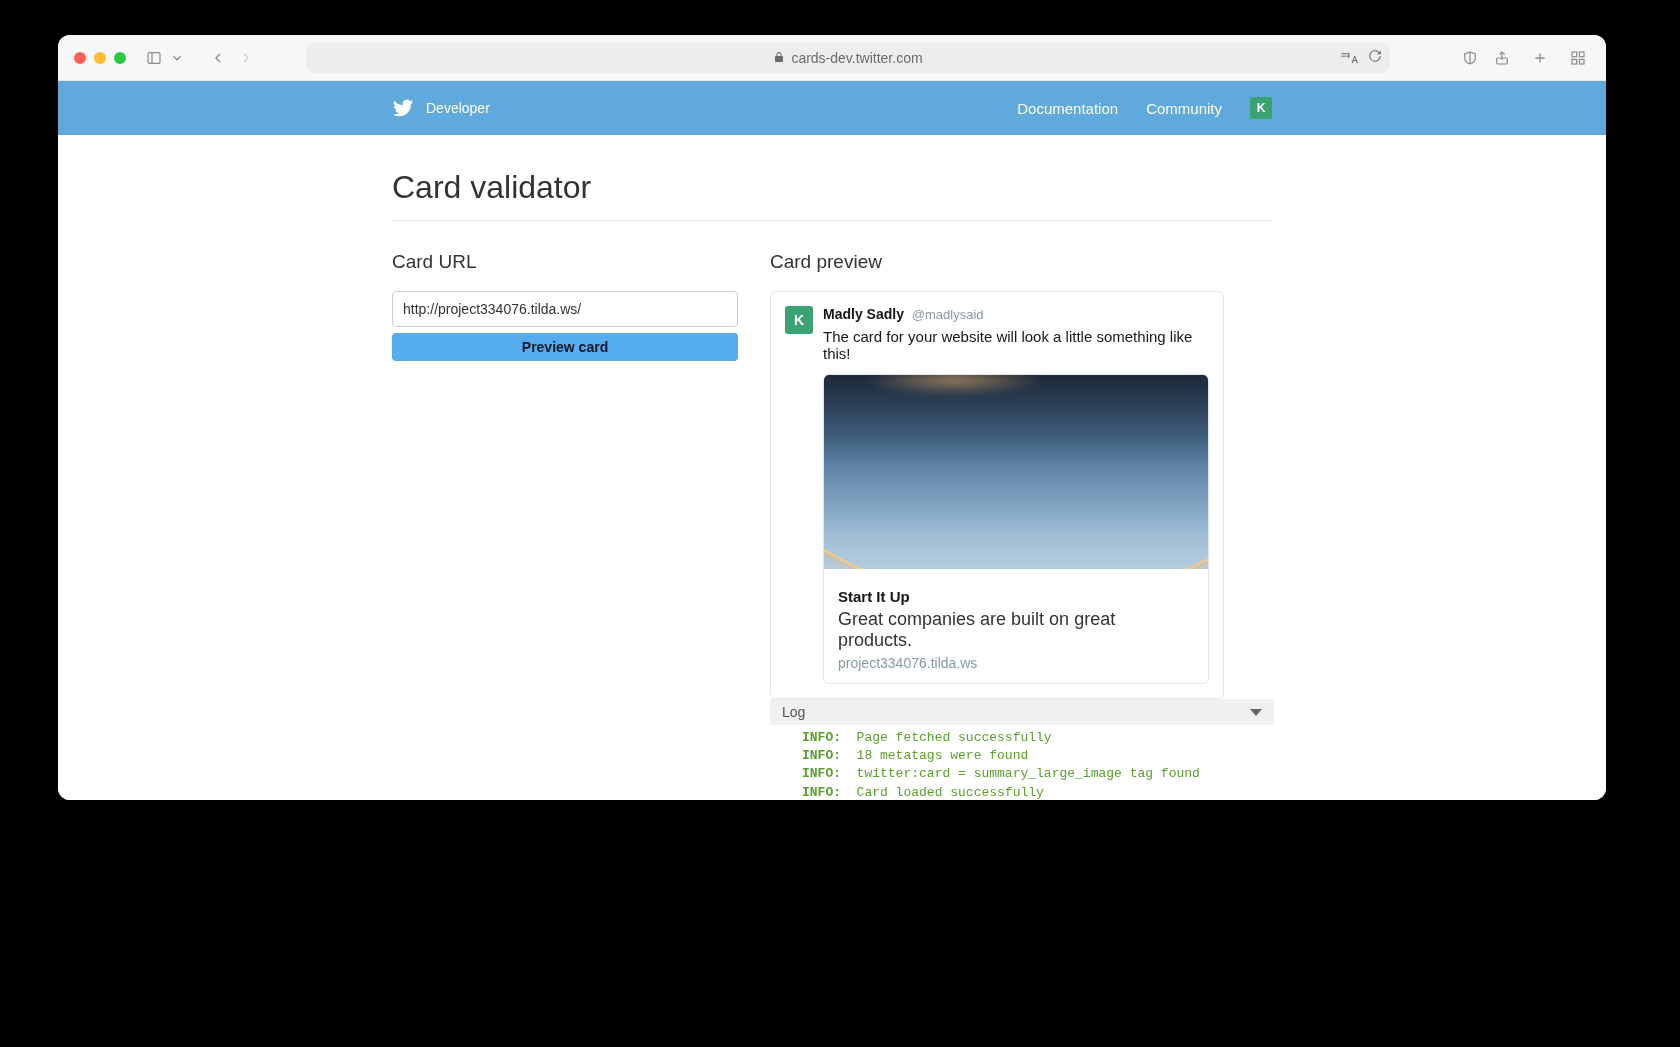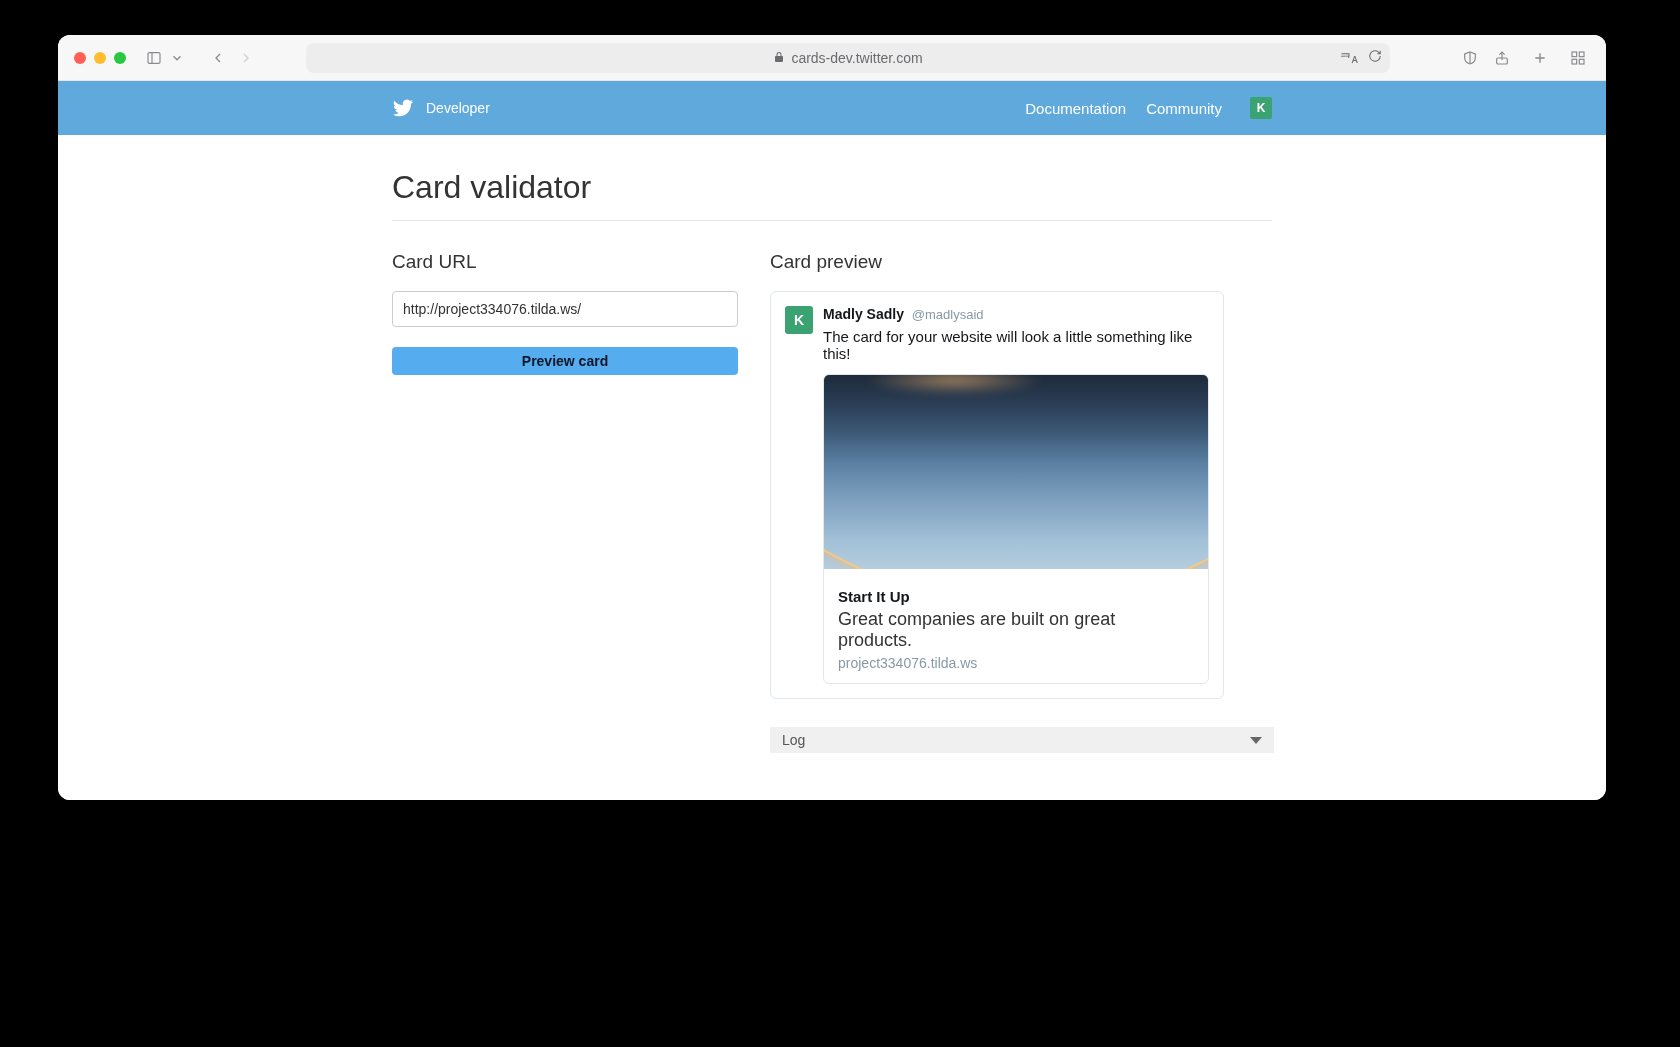--- a/index.html
+++ b/index.html
@@ -69,21 +69,21 @@
 .header-inner {
   width: 880px;
   margin: 0 auto;
   display: flex;
   align-items: center;
 }
 .bird { color: #fff; margin-right: 12px; }
 .bird svg { width: 22px; height: 22px; display: block; }
 .dev-label { color: #fff; font-size: 14px; font-weight: 400; }
 .spacer { flex: 1; }
-.nav-link { color: #fff; font-size: 15px; margin-left: 20px; cursor: pointer; }
+.nav-link { color: #fff; font-size: 15px; margin-left: 28px; cursor: pointer; }
 .avatar {
   width: 22px; height: 22px; background: #3aa371;
   color: #fff; font-size: 12px; font-weight: 600;
   display: flex; align-items: center; justify-content: center;
   margin-left: 28px; border-radius: 2px;
 }
 .content {
   width: 880px;
   margin: 0 auto;
   padding: 34px 0 0 0;
@@ -101,21 +101,21 @@
 .col-right { flex: 1; }
 .section-title { font-size: 19px; color: #333; font-weight: 400; margin-bottom: 18px; }
 .url-input {
   width: 100%;
   height: 36px;
   border: 1px solid #ccc;
   border-radius: 4px;
   padding: 0 10px;
   font-size: 14px;
   color: #333;
-  margin-bottom: 20px;
+  margin-bottom: 6px;
 }
 .preview-btn {
   width: 100%;
   height: 28px;
   background: #55acee;
   color: #0f172a;
   border: none;
   border-radius: 4px;
   font-size: 14px;
   font-weight: 600;
@@ -167,21 +167,20 @@
   box-shadow: 0 0 8px rgba(255,180,90,.8);
   border-left-color: transparent;
   border-top-color: transparent;
   transform: rotate(-10deg);
 }
 .card-meta { padding: 12px 14px; }
 .card-title { font-size: 15px; font-weight: 700; color: #14171a; margin-bottom: 4px; margin-top: 7px; }
 .card-desc { font-size: 18px; color: #333; margin-bottom: 4px; }
 .card-domain { font-size: 14px; color: #8899a6; }
 .log-section {
-  margin-top: 28px;
   width: 504px;
 }
 .log-head {
   background: #f0f0f0;
   height: 26px;
   display: flex;
   align-items: center;
   padding: 0 12px;
   font-size: 14px;
   color: #555;
@@ -335,18 +334,22 @@
                 </div>
               </div>
             </div>
           </div>
 
           <div class="log-section">
             <div class="log-head">
               <span>Log</span>
               <div class="tri"></div>
             </div>
+            <div class="log-body" id="log-body"><b>INFO:</b>  Page fetched successfully
+<b>INFO:</b>  18 metatags were found
+<b>INFO:</b>  twitter:card = summary_large_image tag found
+<b>INFO:</b>  Card loaded successfully</div>
           </div>
         </div>
       </div>
     </div>
   </div>
 </div>
 
 </body></html>

